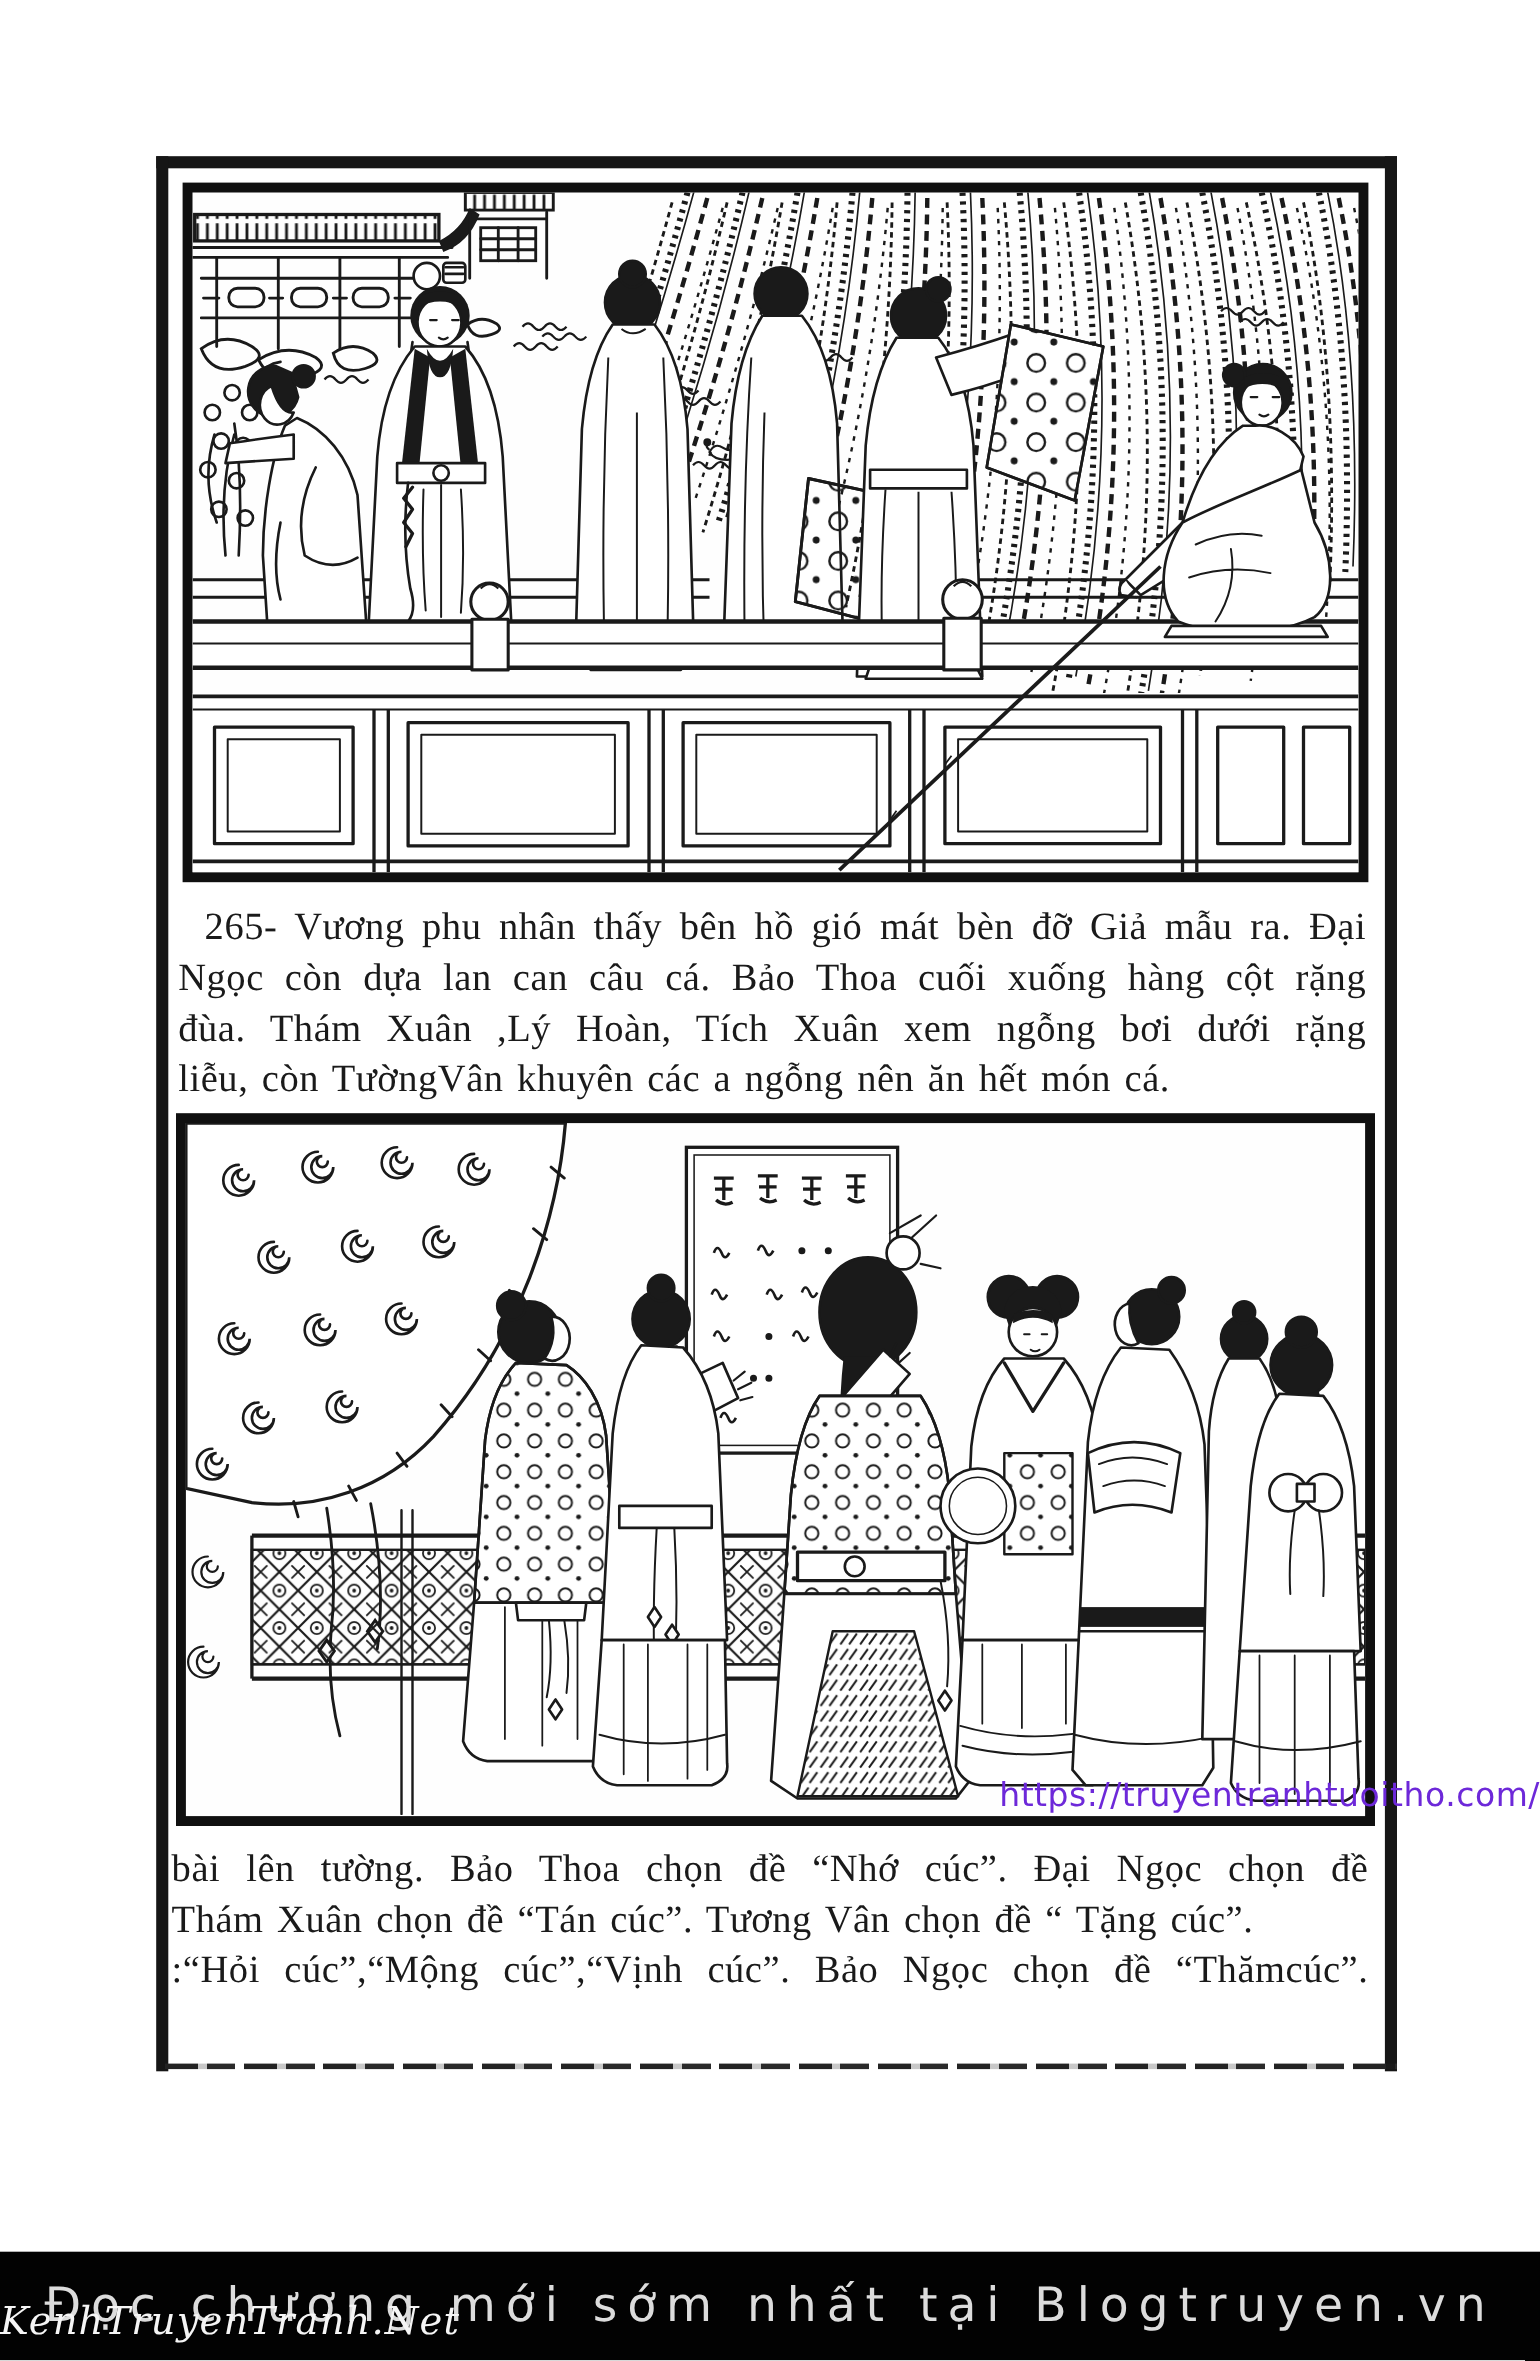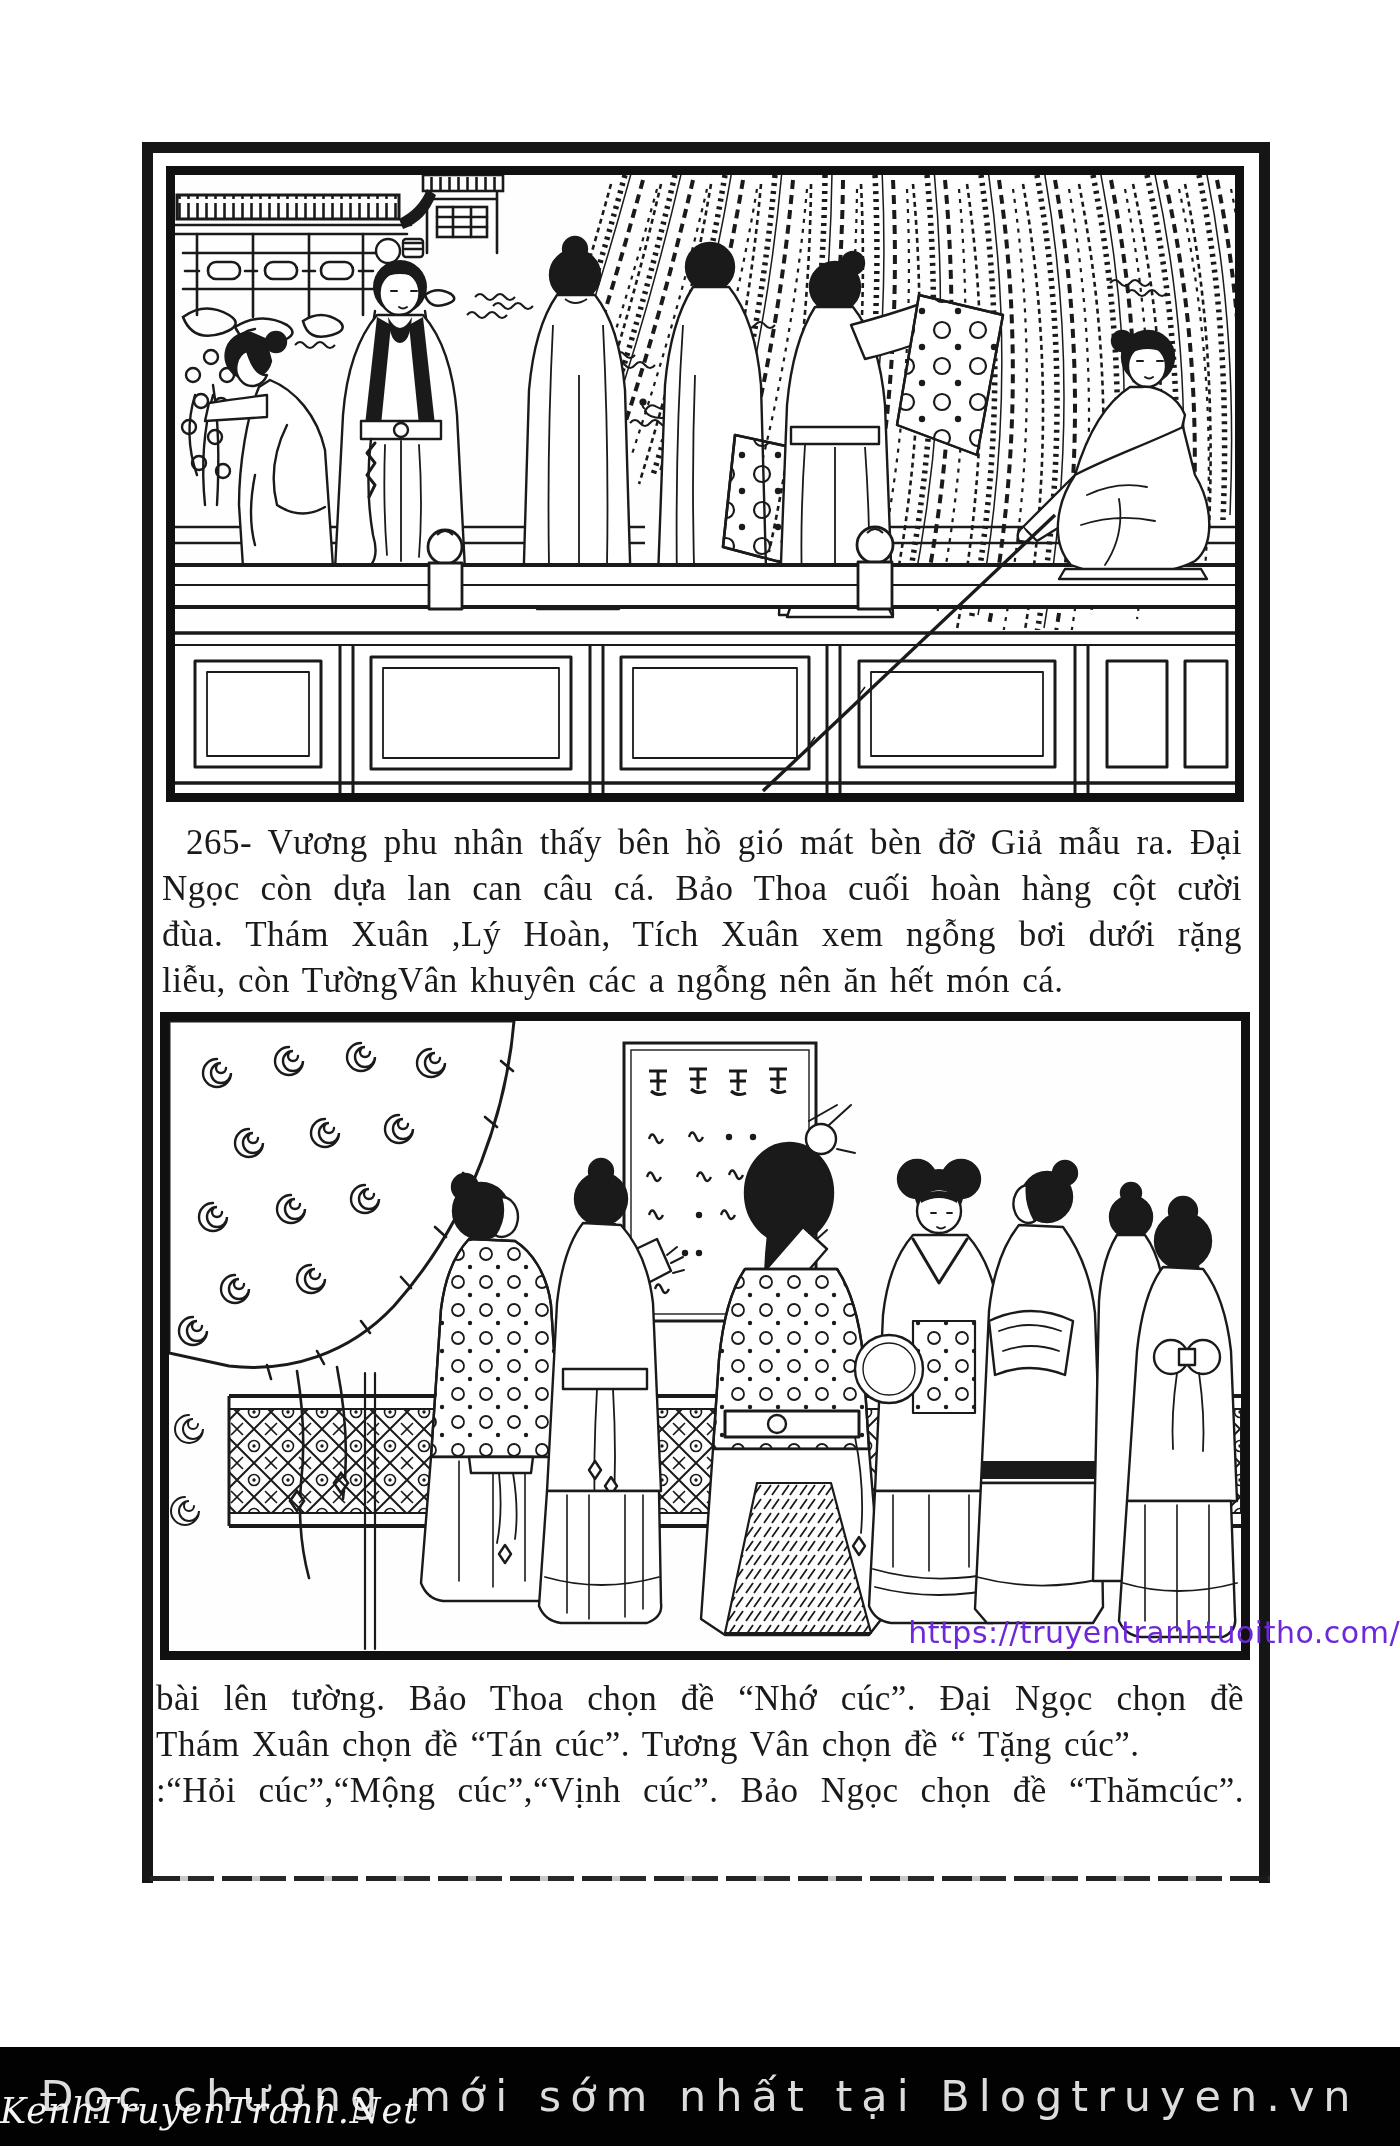--- a/index.html
+++ b/index.html
@@ -245,21 +245,21 @@
       </g>
       <g>
         <path d="M880,340 L588,616" stroke="#1a1a1a" stroke-width="3.4" fill="none"></path>
         <path d="M690,512 l-6,8 M640,562 l-5,7" stroke="#1a1a1a" stroke-width="1.6"></path>
       </g>
     </svg>
   </figure>
 
   <div class="abs caption cap1">
     <div class="cap-line first">265- Vương phu nhân thấy bên hồ gió mát bèn đỡ Giả mẫu ra. Đại</div>
-    <div class="cap-line">Ngọc còn dựa lan can câu cá. Bảo Thoa cuối hoàn hàng cột cười</div>
+    <div class="cap-line">Ngọc còn dựa lan can câu cá. Bảo Thoa cuối xuống hàng cột rặng</div>
     <div class="cap-line">đùa. Thám Xuân ,Lý Hoàn, Tích Xuân  xem ngỗng bơi dưới rặng</div>
     <div class="cap-line last">liễu, còn TườngVân khuyên các a ngỗng nên ăn hết món cá.</div>
   </div>
 
   <figure class="abs panel panel2" aria-label="Tranh 266: các thiếu nữ đứng trước tấm bảng treo trên tường ghi các đề thơ, phía sau là lan can hoa văn và rèm trướng">
     <svg viewBox="0 0 1072 630" preserveAspectRatio="none">
       <defs>
         <pattern id="lat" width="34" height="34" patternUnits="userSpaceOnUse">
           <path d="M17,0 L34,17 L17,34 L0,17 Z" fill="none" stroke="#1a1a1a" stroke-width="2"></path>
           <circle cx="17" cy="17" r="5.5" fill="none" stroke="#1a1a1a" stroke-width="1.6"></circle>

